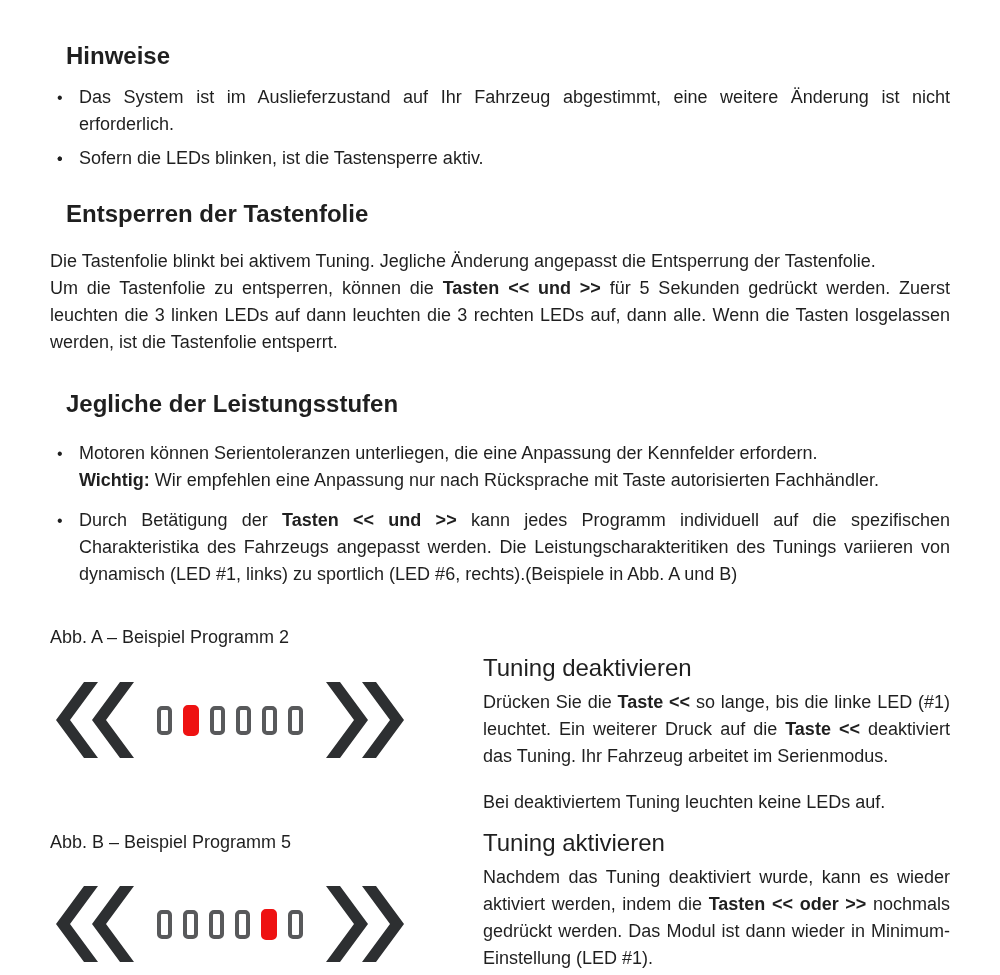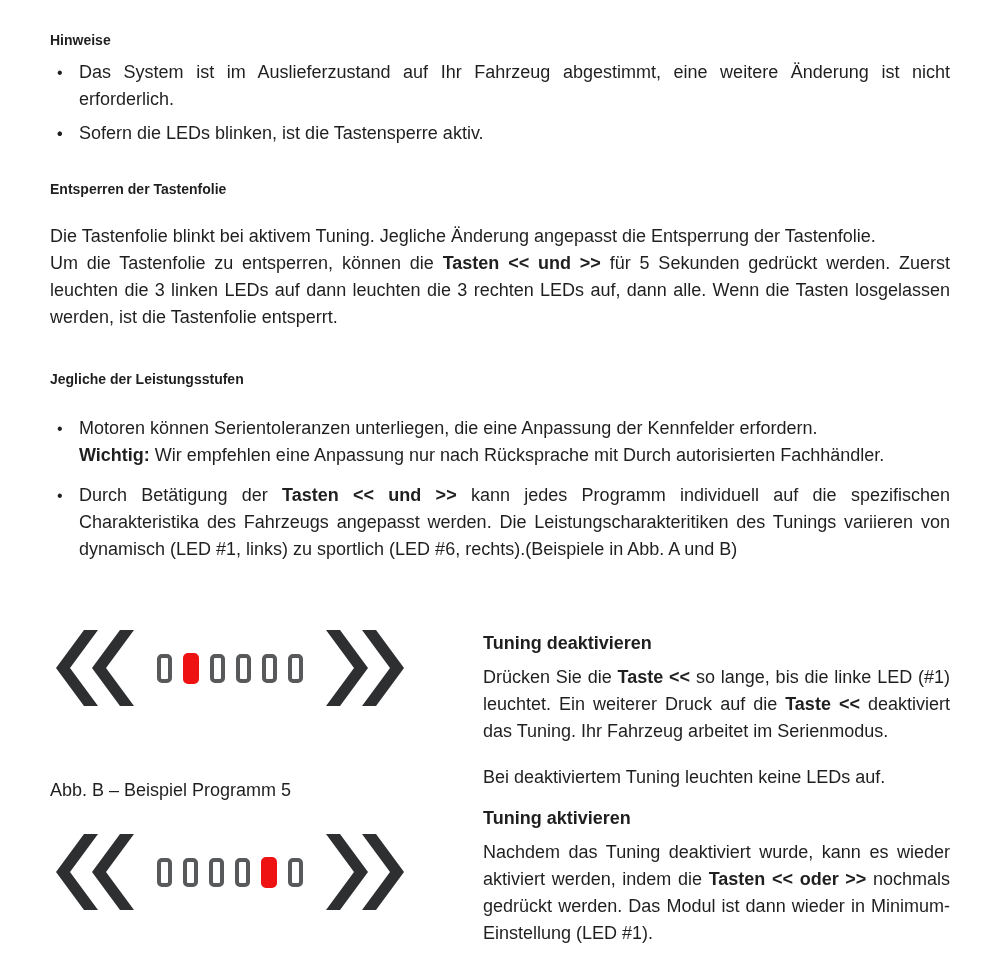--- a/index.html
+++ b/index.html
@@ -6,21 +6,21 @@
   .page {
     width:1000px; height:975px; box-sizing:border-box;
     background:#ffffff;
     padding:28px 50px 0 50px;
     font-family:"Liberation Sans", sans-serif;
     font-size:18px; line-height:27px;
     color:var(--text,#1f1f1f);
     overflow:hidden;
   }
   h3.sec-heading {
-    margin:0; font-size:14px; font-weight:bold; line-height:24px;
+    margin:16px; font-size:24px; font-weight:bold; line-height:24px;
   }
   .just { text-align:justify; text-align-last:left; }
   p { margin:0; }
 
   ul.bullets { list-style:none; margin:7px 0 0 0; padding:0; }
   ul.bullets li { position:relative; padding-left:29px; margin-bottom:7px; }
   ul.bullets li .marker {
     position:absolute; left:7px; top:0; font-size:16px;
   }
 
@@ -48,21 +48,21 @@
     box-sizing:border-box; width:15px; height:29px;
     border:4px solid var(--led-outline,#58595b);
     border-radius:5px; background:#ffffff;
   }
   .led.on {
     width:16px; height:31px;
     background:var(--led-red,#ee1212);
     border-color:var(--led-red,#ee1212);
   }
 
-  h4.tuning-heading { margin:0; font-size:18px; font-weight:bold; line-height:24px; }
+  h4.tuning-heading { margin:0; font-size:24px; font-weight:normal; line-height:24px; }
   .col-text p { margin-top:9px; }
   .col-text p.second { margin-top:19px; }
   .col-text h4.h-aktivieren { margin-top:15px; }
 </style>
 </head>
 <body>
 
 <div class="page">
 
   <div class="sec sec-hinweise">
@@ -87,31 +87,32 @@
       <p class="just"><span>Um die Tastenfolie zu entsperren, können die </span><span style="font-weight: bold;">Tasten &lt;&lt; und &gt;&gt;</span><span> für 5 Sekunden gedrückt werden. Zuerst leuchten die 3 linken LEDs auf dann leuchten die 3 rechten LEDs auf, dann alle. Wenn die Tasten losgelassen werden, ist die Tastenfolie entsperrt.</span></p>
     </div>
   </div>
 
   <div class="sec sec-anpassung">
     <h3 class="sec-heading">Jegliche der Leistungsstufen</h3>
     <ul class="bullets">
       <li>
         <span class="marker">•</span>
         <div><span>Motoren können Serientoleranzen unterliegen, die eine Anpassung der Kennfelder erfordern.</span></div>
-        <div><span style="font-weight: bold;">Wichtig:</span><span> Wir empfehlen eine Anpassung nur nach Rücksprache mit Durch autorisierten Fachhändler.</span></div>
+        <div><span style="font-weight: bold;">Wichtig:</span><span> Wir empfehlen eine Anpassung nur nach Rücksprache mit Taste autorisierten Fachhändler.</span></div>
       </li>
       <li class="just">
         <span class="marker">•</span><span><span>Durch Betätigung der </span><span style="font-weight: bold;">Tasten &lt;&lt; und &gt;&gt;</span><span> kann jedes Programm individuell auf die spezifischen Charakteristika des Fahrzeugs angepasst werden. Die Leistungscharakteritiken des Tunings variieren von dynamisch (LED #1, links) zu sportlich (LED #6, rechts).(Beispiele in Abb. A und B)</span></span>
       </li>
     </ul>
   </div>
 
   <div class="bottom">
 
     <div class="col-figures">
+      <div class="fig-label">Abb. A – Beispiel Programm 2</div>
 
       <div class="fig-graphic figA">
         <svg class="chevrons" width="78" height="76" viewBox="0 0 78 76">
           <polygon points="42,0 28,0 0,38 28,76 42,76 14,38" fill="var(--chevron, #2d2f31)"></polygon>
           <polygon points="78,0 64,0 36,38 64,76 78,76 50,38" fill="var(--chevron, #2d2f31)"></polygon>
         </svg>
         <div class="led-strip">
             <div class="led"></div>
             <div class="led on"></div>
             <div class="led"></div>

